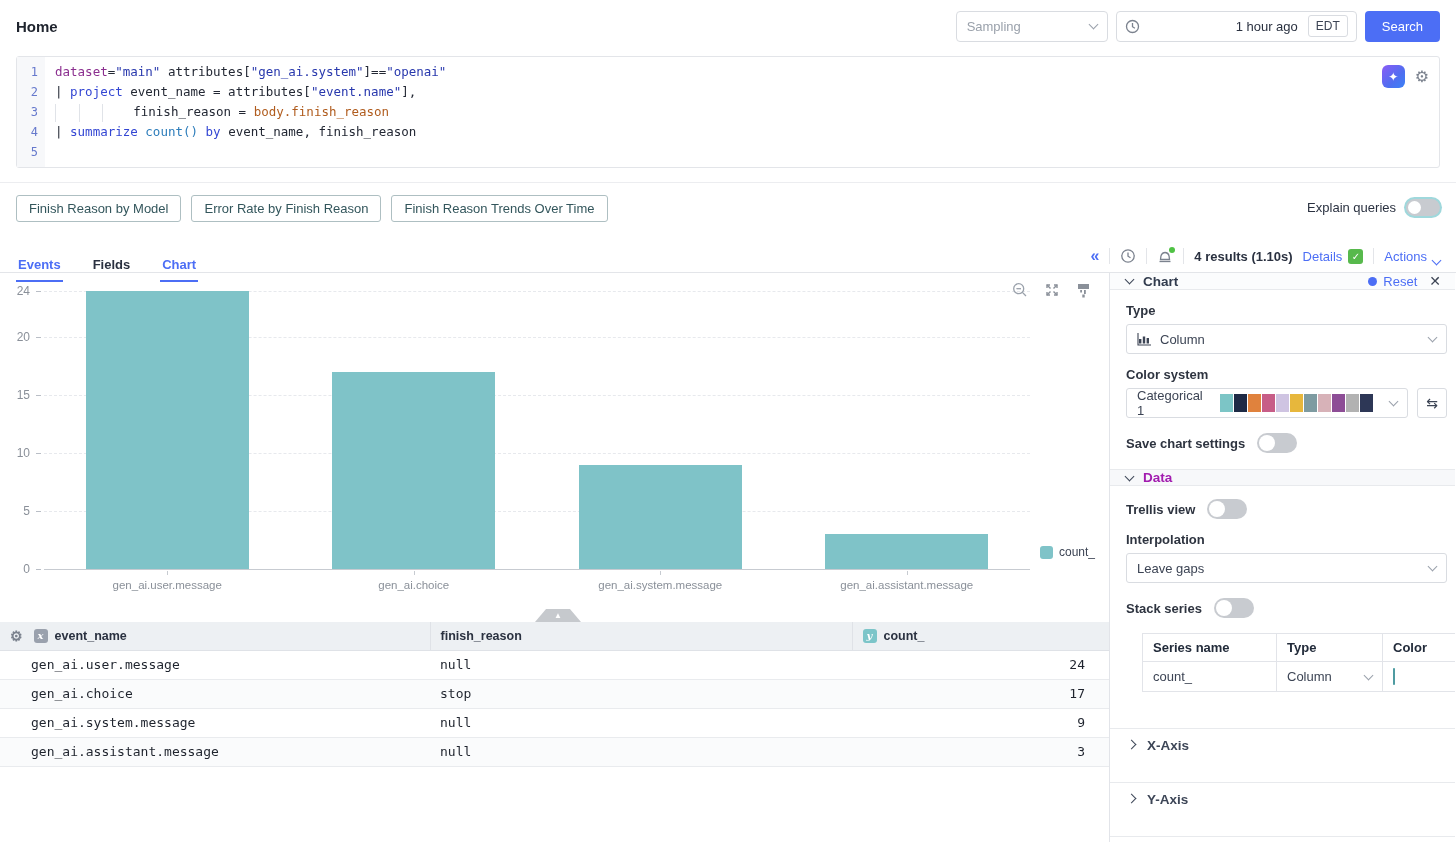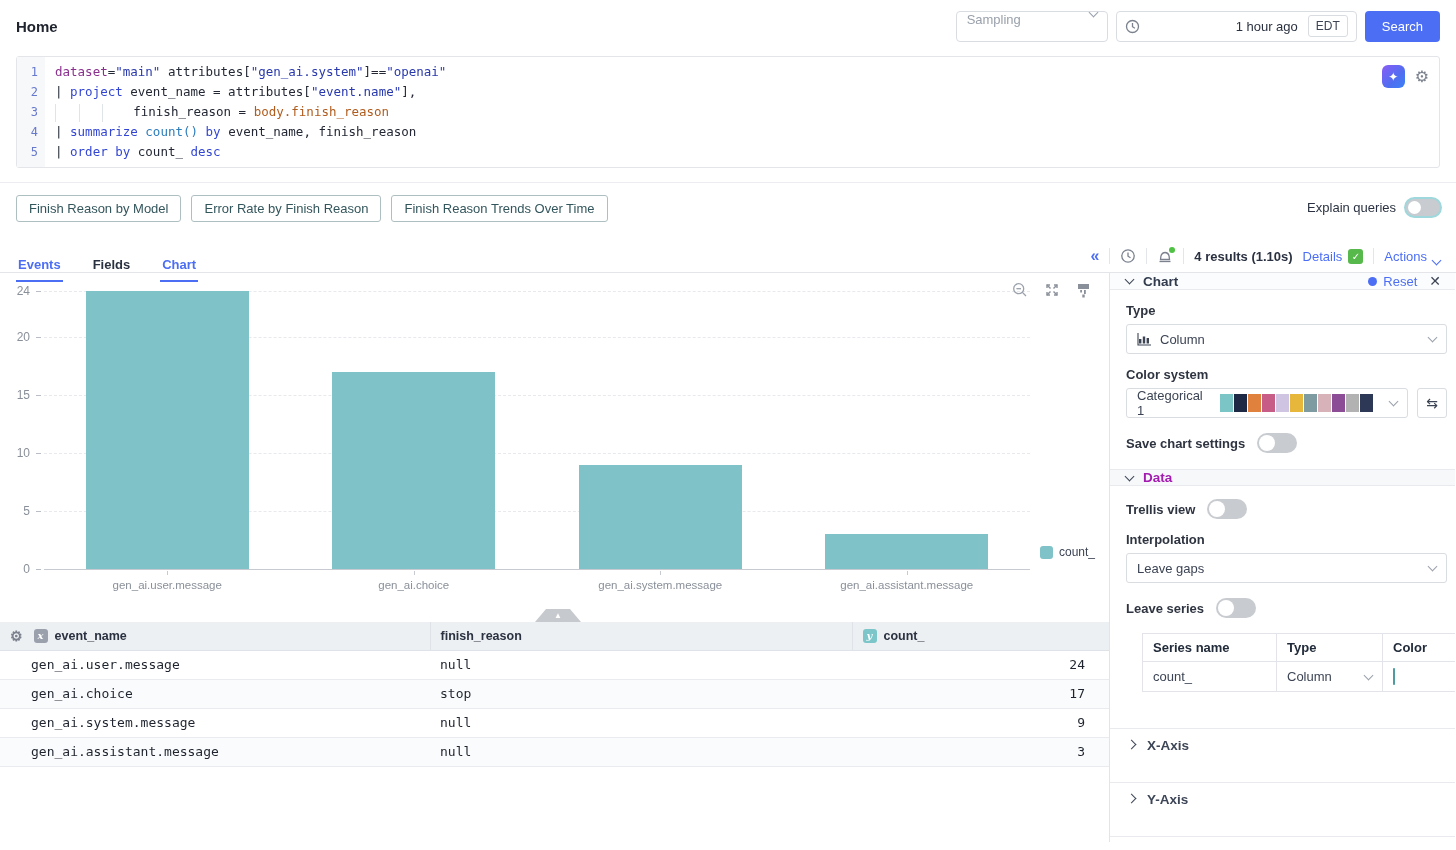--- a/index.html
+++ b/index.html
@@ -7,21 +7,21 @@
   body {
     font-family: "Liberation Sans", sans-serif;
     background:#fff; color:#242b38; overflow:hidden; position:relative;
     font-size:13px;
   }
   
   .top-header { height:52px; display:flex; align-items:center; padding:0 16px; }
   .page-title { font-size:15px; font-weight:700; color:#1f242e; }
   .top-right { margin-left:auto; display:flex; align-items:center; gap:8px; }
   .select-box {
-    display:flex; justify-content:space-between;
+    display:flex; align-items:center; justify-content:space-between;
     border:1px solid #d9dce1; border-radius:4px; background:#fff;
     height:31px; padding:0 10px; color:#9aa1ab;
   }
   .sampling-select { width:152px; }
   .time-group {
     display:flex; align-items:center; gap:10px; border:1px solid #d9dce1;
     border-radius:4px; height:31px; padding:0 8px;
   }
   .time-label { color:#2a3140; margin-left:86px; }
   .tz-badge { border:1px solid #d9dce1; border-radius:3px; padding:3px 7px; color:#3c4454; font-size:12px; }
@@ -205,21 +205,20 @@
         <div>2</div>
         <div>3</div>
         <div>4</div>
         <div>5</div>
       </div>
     <div class="code-area" id="code-area">
         <div class="code-line"><span class="tok-var">dataset</span><span class="tok-plain">=</span><span class="tok-str">"main"</span><span class="tok-plain"> attributes[</span><span class="tok-str">"gen_ai.system"</span><span class="tok-plain">]==</span><span class="tok-str">"openai"</span></div>
         <div class="code-line"><span class="tok-plain">| </span><span class="tok-kw">project</span><span class="tok-plain"> event_name = attributes[</span><span class="tok-str">"event.name"</span><span class="tok-plain">],</span></div>
         <div class="code-line"><span class="tok-ind">&nbsp;&nbsp;&nbsp;</span><span class="tok-ind">&nbsp;&nbsp;&nbsp;</span><span class="tok-ind">&nbsp;&nbsp;&nbsp;</span><span class="tok-plain">&nbsp;finish_reason = </span><span class="tok-prop">body.finish_reason</span></div>
         <div class="code-line"><span class="tok-plain">| </span><span class="tok-kw">summarize</span><span class="tok-plain"> </span><span class="tok-fn">count()</span><span class="tok-plain"> </span><span class="tok-kw">by</span><span class="tok-plain"> event_name, finish_reason</span></div>
-        <div class="code-line"><span class="tok-plain">| </span><span class="tok-kw">order</span><span class="tok-plain"> </span><span class="tok-kw">by</span><span class="tok-plain"> count_ </span><span class="tok-kw">desc</span></div>
       </div>
     <div class="editor-icons">
       <button class="ai-btn">
         <span>✦</span>
       </button>
       <button class="gear">⚙</button>
     </div>
   </div>
 </div>
 
@@ -475,21 +474,21 @@
       </div>
 
       <div class="field-label">Interpolation</div>
       <div class="panel-select">
         <span>Leave gaps</span>
         <span class="spacer"></span>
         <span class="chev"></span>
       </div>
 
       <div class="toggle-row">
-        <span class="lbl">Leave series</span>
+        <span class="lbl">Stack series</span>
         <span class="toggle"></span>
       </div>
 
       <table class="series-table">
         <thead>
           <tr>
             <th style="width:134px;">Series name</th>
             <th style="width:106px;">Type</th>
             <th>Color</th>
           </tr>

